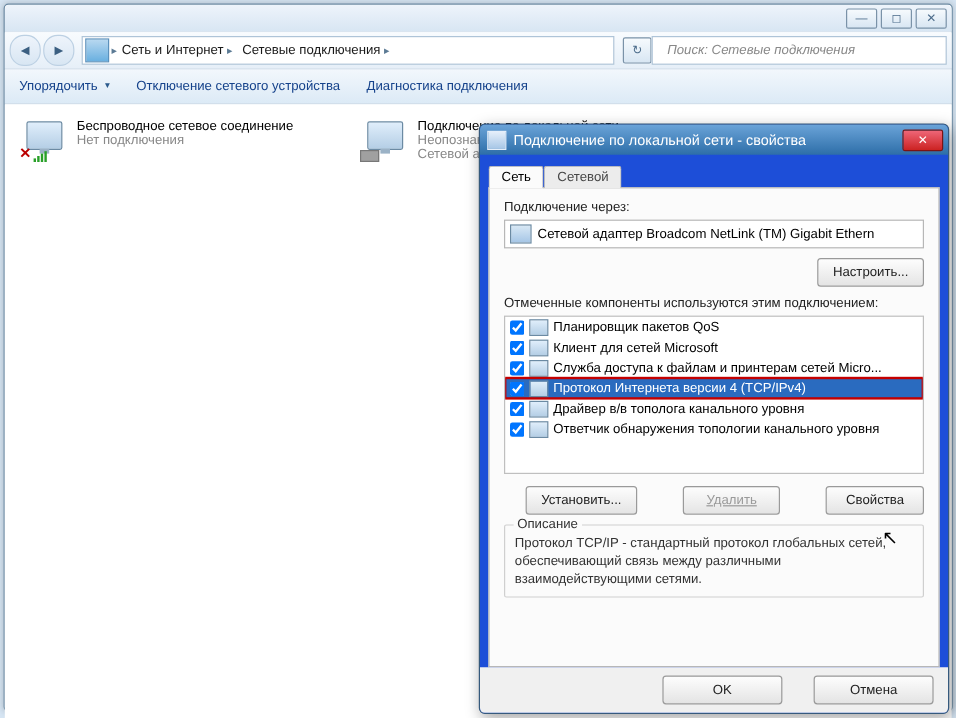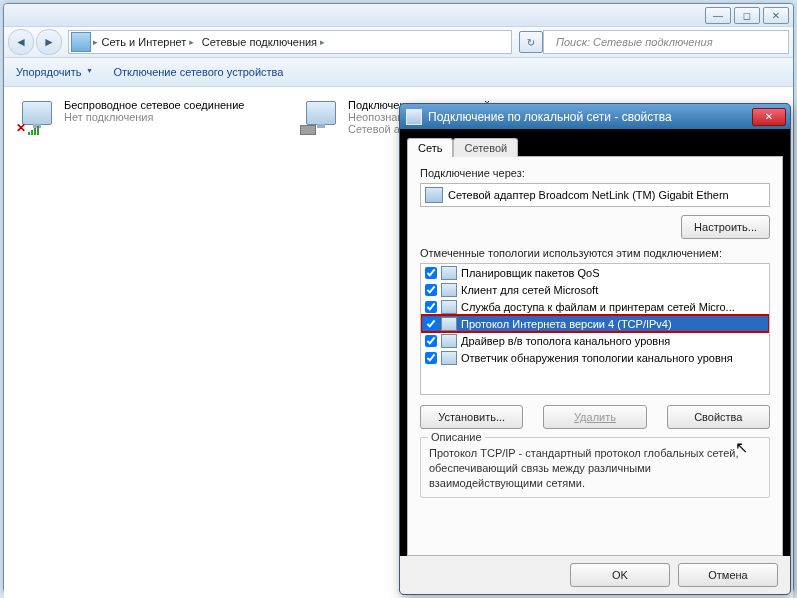--- a/index.html
+++ b/index.html
@@ -24,35 +24,35 @@
 .conn-ico .mon{width:28px;height:22px;border:1px solid #6b8aa3;background:linear-gradient(#e0eefb,#b4cee5);border-radius:2px;position:absolute;left:6px;top:2px;}
 .conn-ico .mon::after{content:"";position:absolute;left:10px;top:22px;width:8px;height:4px;background:#9bb2c6;}
 .conn-x{position:absolute;left:0;bottom:0;color:#b00;font-size:12px;font-weight:bold;}
 .conn-bars{position:absolute;left:12px;bottom:0;display:flex;align-items:flex-end;gap:1px;}
 .conn-bars span{width:2px;background:#28a028;display:inline-block;}
 .conn-plug{position:absolute;left:0;bottom:0;width:14px;height:8px;background:#a0a0a0;border:1px solid #777;}
 .conn-text .t1{color:#000;font-size:11px;}
 .conn-text .t2{color:#888;font-size:11px;}
 
 
-.dlg{left:399px;top:103px;width:392px;height:492px;background:#000000;border:1px solid #365a7d;border-radius:5px;box-shadow:2px 4px 12px rgba(0,0,0,.35);}
+.dlg{left:399px;top:103px;width:392px;height:492px;background:#1d4ed8;border:1px solid #365a7d;border-radius:5px;box-shadow:2px 4px 12px rgba(0,0,0,.35);}
 .dlgbar{height:25px;background:linear-gradient(#6aa3d8,#2d6ea8);border-radius:4px 4px 0 0;display:flex;align-items:center;padding-left:6px;color:#fff;font-size:12px;gap:6px;}
 .dlgbar .ico{width:14px;height:14px;border:1px solid #e4eefa;background:linear-gradient(#e4eefa,#a6c6e6);}
 .dlg-close{margin-left:auto;margin-right:4px;width:32px;height:16px;background:linear-gradient(#e67,#c22);border:1px solid #7a1414;border-radius:2px;color:#fff;display:flex;align-items:center;justify-content:center;font-size:10px;}
 .dlgbody{position:absolute;left:7px;right:7px;top:31px;bottom:38px;}
 .tabstrip{display:flex;height:21px;align-items:flex-end;gap:0;}
 .tab{background:#fbfbfb;border:1px solid #b7b7b7;border-bottom:none;border-radius:3px 3px 0 0;padding:3px 10px 3px;font-size:11px;position:relative;top:1px;}
 .tab.inactive{background:#ececec;color:#474747;}
 .tab.active{z-index:2;}
 .panel{border:1px solid #b7b7b7;background:#fbfbfb;height:calc(100% - 21px);box-sizing:border-box;padding:10px 12px;}
 .lbl{font-size:11px;margin-bottom:4px;color:#222;}
 .adapterbox{height:22px;border:1px solid #b7b7b7;background:#fff;display:flex;align-items:center;padding:0 4px;margin-bottom:8px;}
 .adapterbox .ico{width:16px;height:14px;margin-right:5px;background:linear-gradient(#d8e8f5,#a6c6e6);border:1px solid #6b8aa3;}
 .row-right{display:flex;justify-content:flex-end;margin-bottom:8px;}
-.btn{height:22px;border:1px solid #9a9a9a;border-radius:3px;background:linear-gradient(#fdfdfd,#e4e4e4);padding:0 12px;font-size:11px;display:inline-flex;align-items:center;justify-content:center;color:#222;}
+.btn{height:22px;border:1px solid #9a9a9a;border-radius:3px;background:linear-gradient(#fdfdfd,#e4e4e4);padding:0 12px;font-size:11px;display:inline-flex;align-items:center;justify-content:center;color:#222;margin-left:18px;}
 .btn.disabled{color:#9a9a9a;text-decoration:underline;}
 .listbox{border:1px solid #bfbfbf;background:#fff;height:130px;overflow:hidden;margin-bottom:10px;}
 .li{display:flex;align-items:center;height:17px;padding:0 4px;gap:4px;font-size:11px;white-space:nowrap;}
 .li input{margin:0;width:12px;height:12px;}
 .li .ico{width:14px;height:12px;background:linear-gradient(#e0eefb,#b4cee5);border:1px solid #6b8aa3;}
 .li.sel{background:#2a6bbf;color:#fff;outline:2px solid #c40000;outline-offset:-1px;}
 .btnrow{display:flex;gap:20px;justify-content:space-between;margin-bottom:8px;}
 .btnrow .btn{flex:1;}
 .groupbox{border:1px solid #cfcfcf;border-radius:2px;padding:8px 8px 6px;position:relative;}
 .groupbox .gt{position:absolute;top:-7px;left:7px;background:#fbfbfb;padding:0 3px;font-size:11px;color:#333;}
@@ -89,20 +89,23 @@
       <span>Поиск: Сетевые подключения</span>
     </div>
   </div>
   <div class="toolbar">
     <div class="tb-item tb-dd">
         <span>Упорядочить</span>
       </div>
     <div class="tb-item">
         <span>Отключение сетевого устройства</span>
       </div>
+    <div class="tb-item">
+        <span>Диагностика подключения</span>
+      </div>
   </div>
   <div class="explorer-body">
     <div class="conn-item">
       <div class="conn-ico">
         <div class="mon"></div>
         <span class="conn-x">✕</span>
         <span class="conn-bars">
             <span style="height:3px"></span>
             <span style="height:5px"></span>
             <span style="height:7px"></span>
@@ -143,21 +146,21 @@
       <div class="lbl">Подключение через:</div>
       <div class="adapterbox">
         <span class="ico"></span>
         <span>Сетевой адаптер Broadcom NetLink (TM) Gigabit Ethern</span>
       </div>
       <div class="row-right">
         <div class="btn">
             <span>Настроить...</span>
           </div>
       </div>
-      <div class="lbl">Отмеченные топологии используются этим подключением:</div>
+      <div class="lbl">Отмеченные компоненты используются этим подключением:</div>
       <div class="listbox">
         <div class="li">
             <input type="checkbox" checked="" style="">
             <span class="ico"></span>
             <span>Планировщик пакетов QoS</span>
           </div>
         <div class="li">
             <input type="checkbox" checked="" style="">
             <span class="ico"></span>
             <span>Клиент для сетей Microsoft</span>

